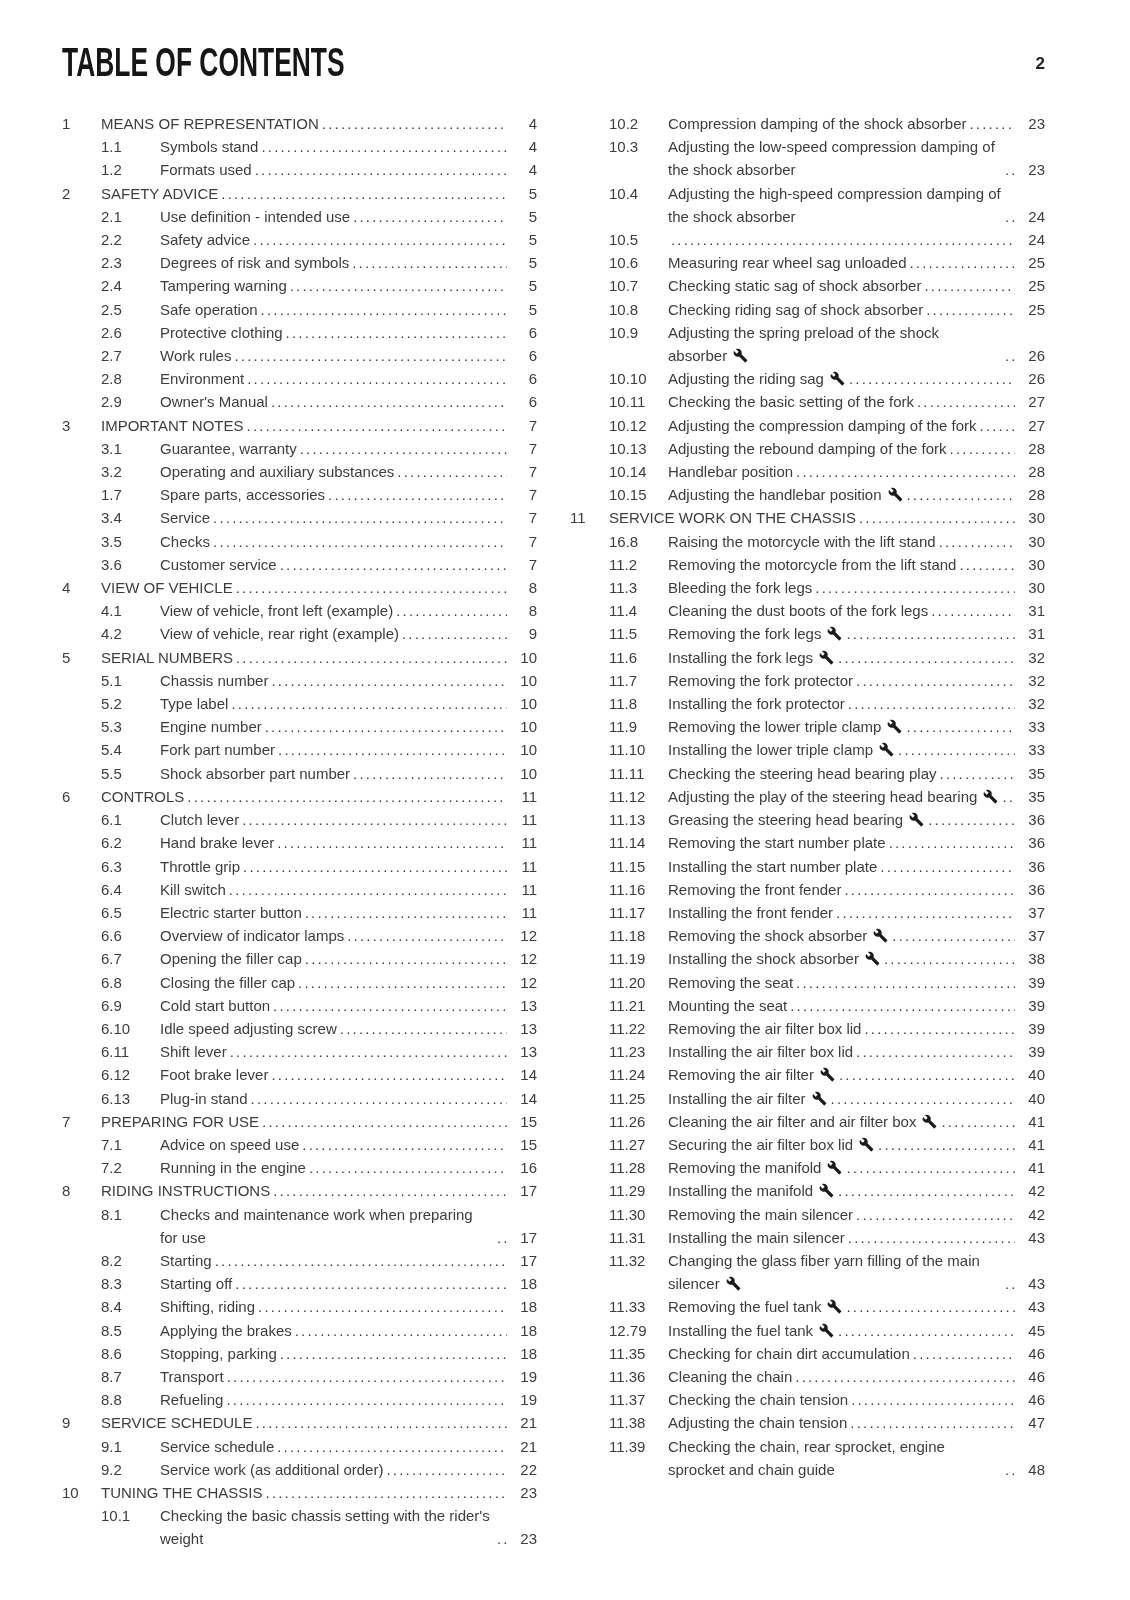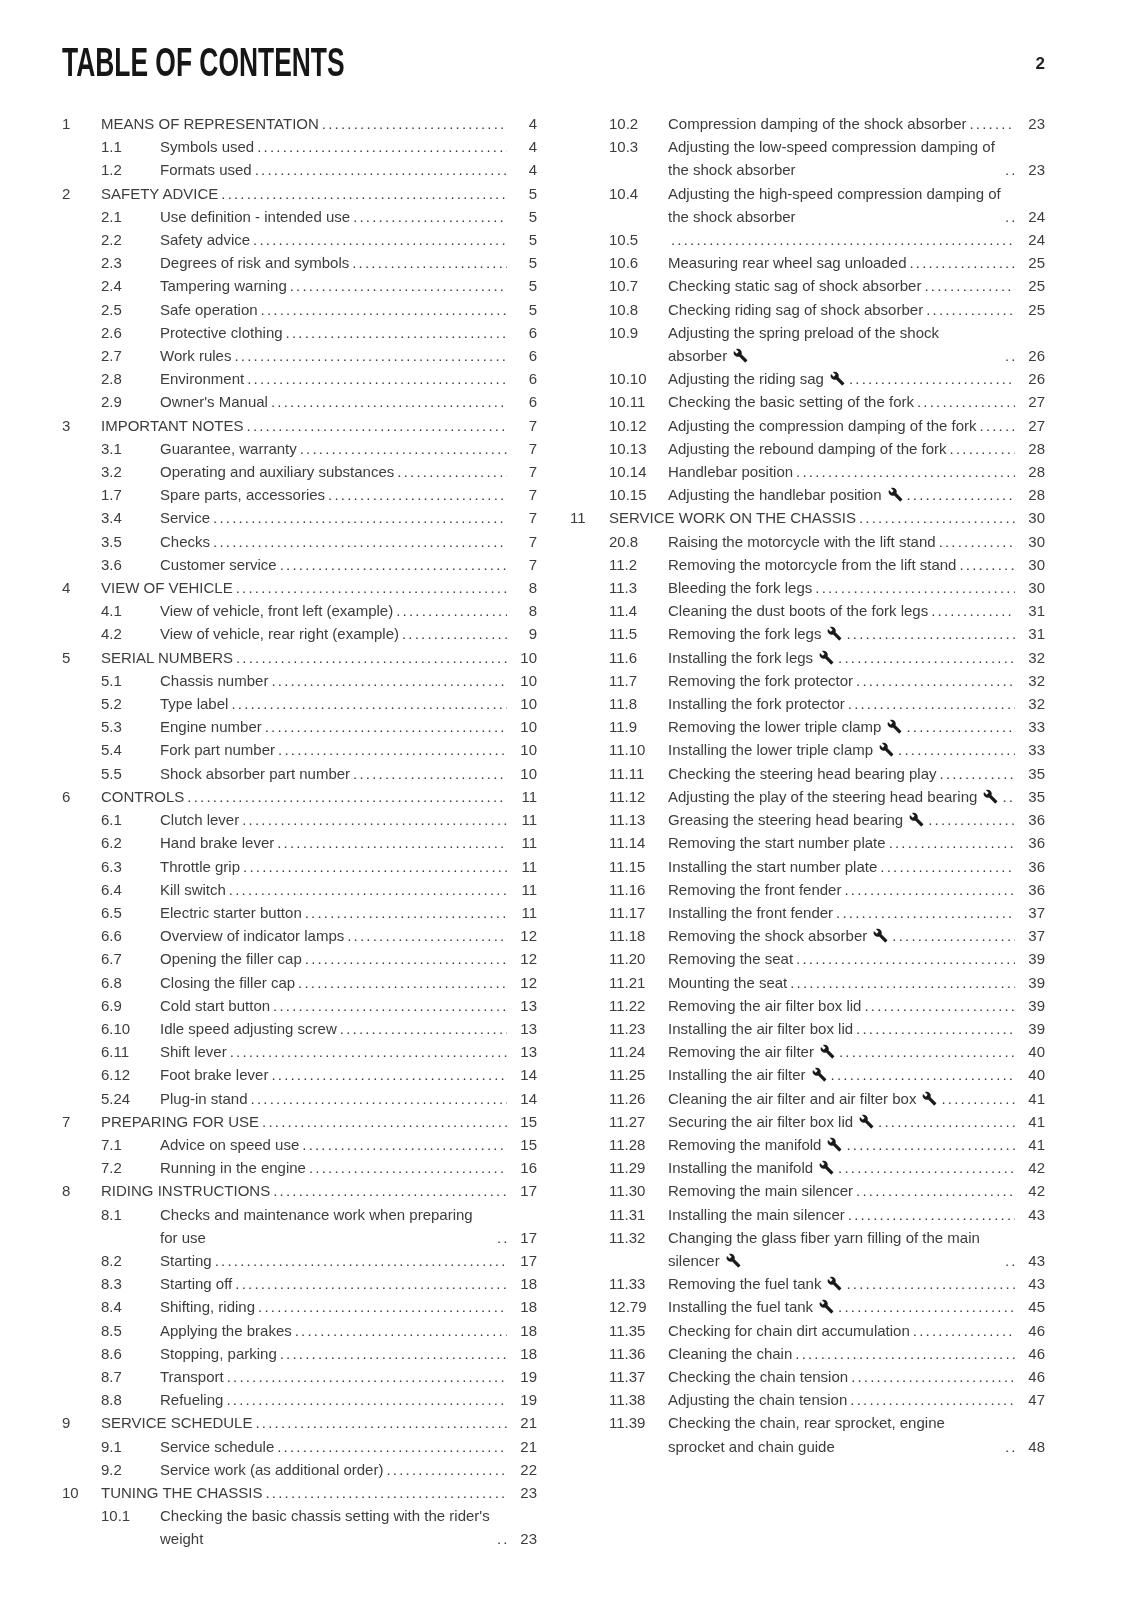--- a/index.html
+++ b/index.html
@@ -117,21 +117,21 @@
           <span class="num">1</span>
           <span class="rest">
             <span class="title">MEANS OF REPRESENTATION</span>
             <span class="leader"></span>
             <span class="pg">4</span>
           </span>
         </div>
         <div class="entry lvl2">
           <span class="num">1.1</span>
           <span class="rest">
-            <span class="title">Symbols used</span>
+            <span class="title">Symbols stand</span>
             <span class="leader"></span>
             <span class="pg">4</span>
           </span>
         </div>
         <div class="entry lvl2">
           <span class="num">1.2</span>
           <span class="rest">
             <span class="title">Formats used</span>
             <span class="leader"></span>
             <span class="pg">4</span>
@@ -443,21 +443,21 @@
         </div>
         <div class="entry lvl2">
           <span class="num">6.12</span>
           <span class="rest">
             <span class="title">Foot brake lever</span>
             <span class="leader"></span>
             <span class="pg">14</span>
           </span>
         </div>
         <div class="entry lvl2">
-          <span class="num">5.24</span>
+          <span class="num">6.13</span>
           <span class="rest">
             <span class="title">Plug-in stand</span>
             <span class="leader"></span>
             <span class="pg">14</span>
           </span>
         </div>
         <div class="entry lvl1">
           <span class="num">7</span>
           <span class="rest">
             <span class="title">PREPARING FOR USE</span>
@@ -714,21 +714,21 @@
         </div>
         <div class="entry lvl1">
           <span class="num">11</span>
           <span class="rest">
             <span class="title">SERVICE WORK ON THE CHASSIS</span>
             <span class="leader"></span>
             <span class="pg">30</span>
           </span>
         </div>
         <div class="entry lvl2">
-          <span class="num">20.8</span>
+          <span class="num">16.8</span>
           <span class="rest">
             <span class="title">Raising the motorcycle with the lift stand</span>
             <span class="leader"></span>
             <span class="pg">30</span>
           </span>
         </div>
         <div class="entry lvl2">
           <span class="num">11.2</span>
           <span class="rest">
             <span class="title">Removing the motorcycle from the lift stand</span>
@@ -869,20 +869,30 @@
           </span>
         </div>
         <div class="entry lvl2">
           <span class="num">11.18</span>
           <span class="rest">
             <span class="title">Removing the shock absorber<span class="wrench-icon"><svg viewBox="0 0 24 24" width="15" height="15" fill="#1a1a1a">
                   <path d="M22.7 19l-9.1-9.1c.9-2.3.4-5-1.5-6.9-2-2-5-2.4-7.4-1.3L9 6 6 9 1.6 4.7C.4 7.1.9 10.1 2.9 12.1c1.9 1.9 4.6 2.4 6.9 1.5l9.1 9.1c.4.4 1 .4 1.4 0l2.3-2.3c.5-.4.5-1.1.1-1.4z"></path>
                 </svg></span></span>
             <span class="leader"></span>
             <span class="pg">37</span>
+          </span>
+        </div>
+        <div class="entry lvl2">
+          <span class="num">11.19</span>
+          <span class="rest">
+            <span class="title">Installing the shock absorber<span class="wrench-icon"><svg viewBox="0 0 24 24" width="15" height="15" fill="#1a1a1a">
+                  <path d="M22.7 19l-9.1-9.1c.9-2.3.4-5-1.5-6.9-2-2-5-2.4-7.4-1.3L9 6 6 9 1.6 4.7C.4 7.1.9 10.1 2.9 12.1c1.9 1.9 4.6 2.4 6.9 1.5l9.1 9.1c.4.4 1 .4 1.4 0l2.3-2.3c.5-.4.5-1.1.1-1.4z"></path>
+                </svg></span></span>
+            <span class="leader"></span>
+            <span class="pg">38</span>
           </span>
         </div>
         <div class="entry lvl2">
           <span class="num">11.20</span>
           <span class="rest">
             <span class="title">Removing the seat</span>
             <span class="leader"></span>
             <span class="pg">39</span>
           </span>
         </div>

